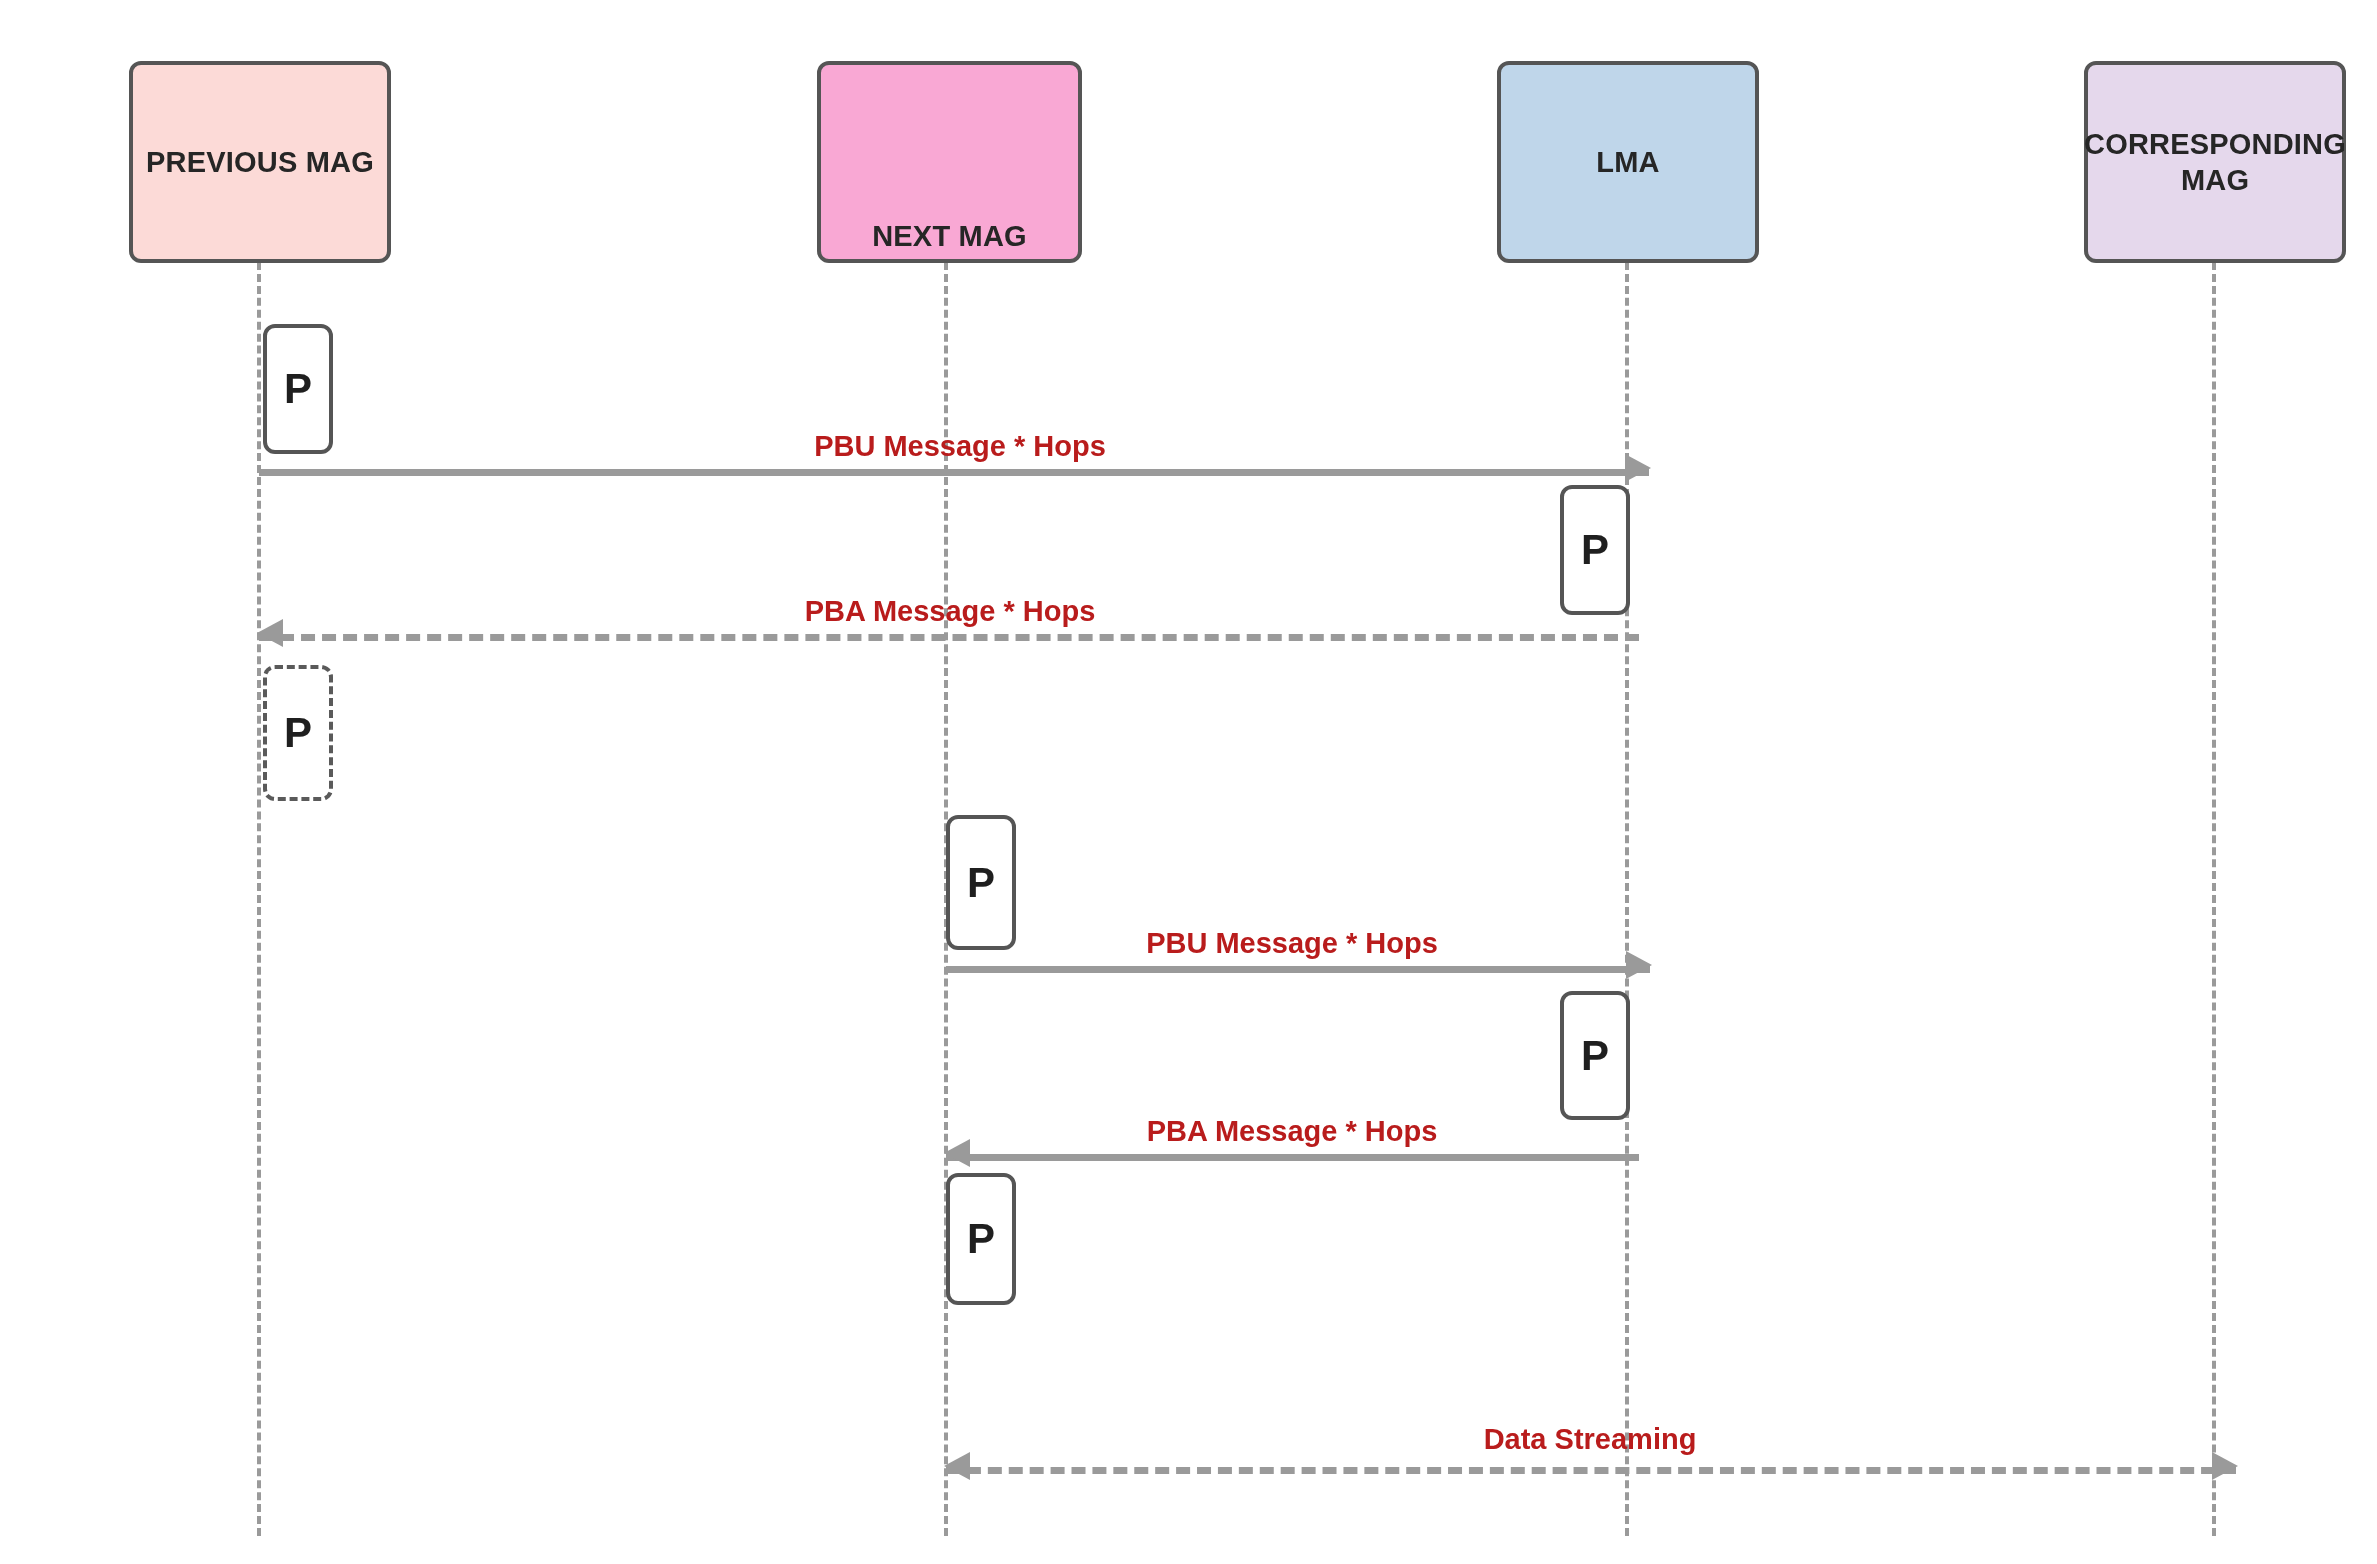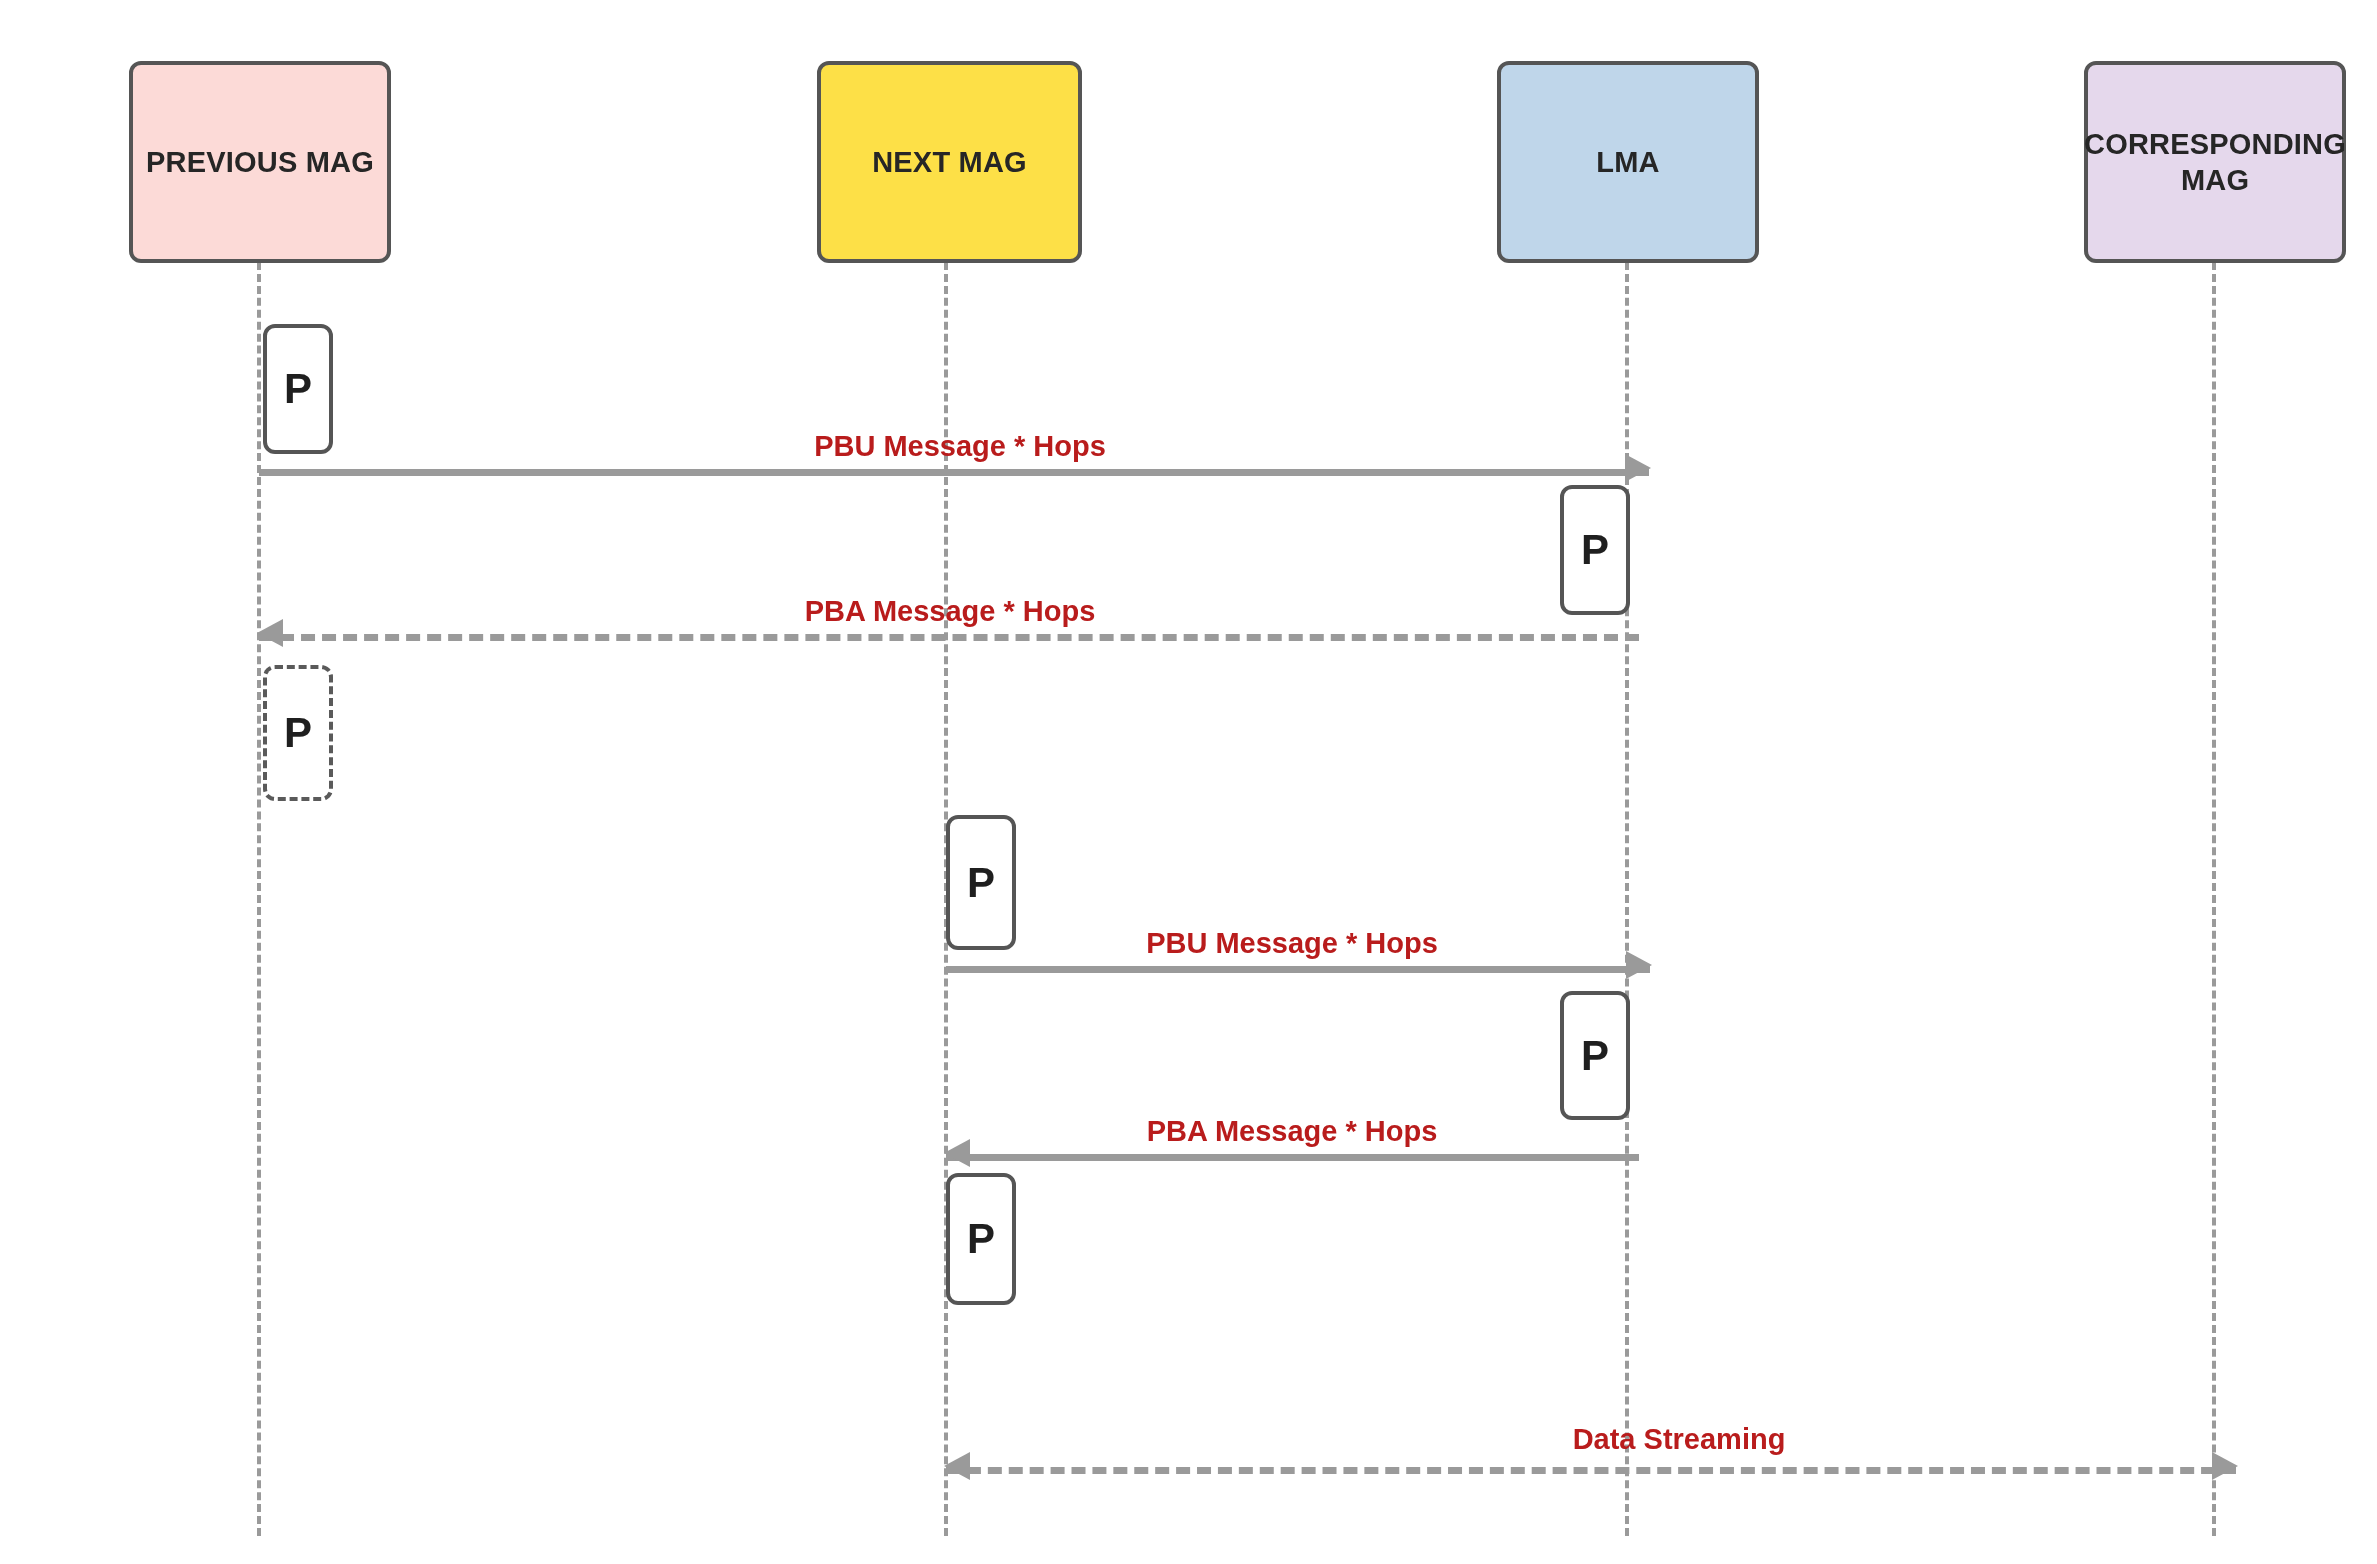--- a/index.html
+++ b/index.html
@@ -77,21 +77,21 @@
 
   <div class="lifeline" style="left:222px;top:262px;height:1274px;"></div>
   <div class="lifeline" style="left:909px;top:262px;height:1274px;"></div>
   <div class="lifeline" style="left:1590px;top:262px;height:1274px;"></div>
   <div class="lifeline" style="left:2177px;top:262px;height:1274px;"></div>
 
   <div class="participant" style="left:94px;top:61px;width:262px;height:202px;background:#FCDAD7;">
     <span>PREVIOUS MAG</span>
   </div>
 
-  <div class="participant" style="left:782px;top:61px;width:265px;height:202px;background:#fde047;">
+  <div class="participant" style="left:782px;top:61px;width:265px;height:202px;background:#f9a8d4;align-items:flex-end;">
     <span>NEXT MAG</span>
   </div>
 
   <div class="participant" style="left:2049px;top:61px;width:262px;height:202px;background:#E5D8EC;">
     <span>CORRESPONDING MAG</span>
   </div>
 
   <div class="participant" style="left:1462px;top:61px;width:262px;height:202px;background:#BFD6EA;">
     <span>LMA</span>
   </div>
@@ -113,21 +113,21 @@
     <div class="line"></div>
     <div class="head right"></div>
   </div>
 
   <div class="msglabel" style="left:1257px;top:1115px;">PBA Message * Hops</div>
   <div class="msg solid" style="left:911px;top:1154px;width:693px;">
     <div class="line"></div>
     <div class="head left"></div>
   </div>
 
-  <div class="msglabel" style="left:1644px;top:1423px;">Data Streaming</div>
+  <div class="msglabel" style="left:1555px;top:1423px;">Data Streaming</div>
   <div class="msg dashed" style="left:911px;top:1467px;width:1290px;">
     <div class="line"></div>
     <div class="head left"></div>
     <div class="head right"></div>
   </div>
 
   <div class="activation" style="left:228px;top:324px;width:70px;height:130px;">
     <span>P</span>
   </div>
 

